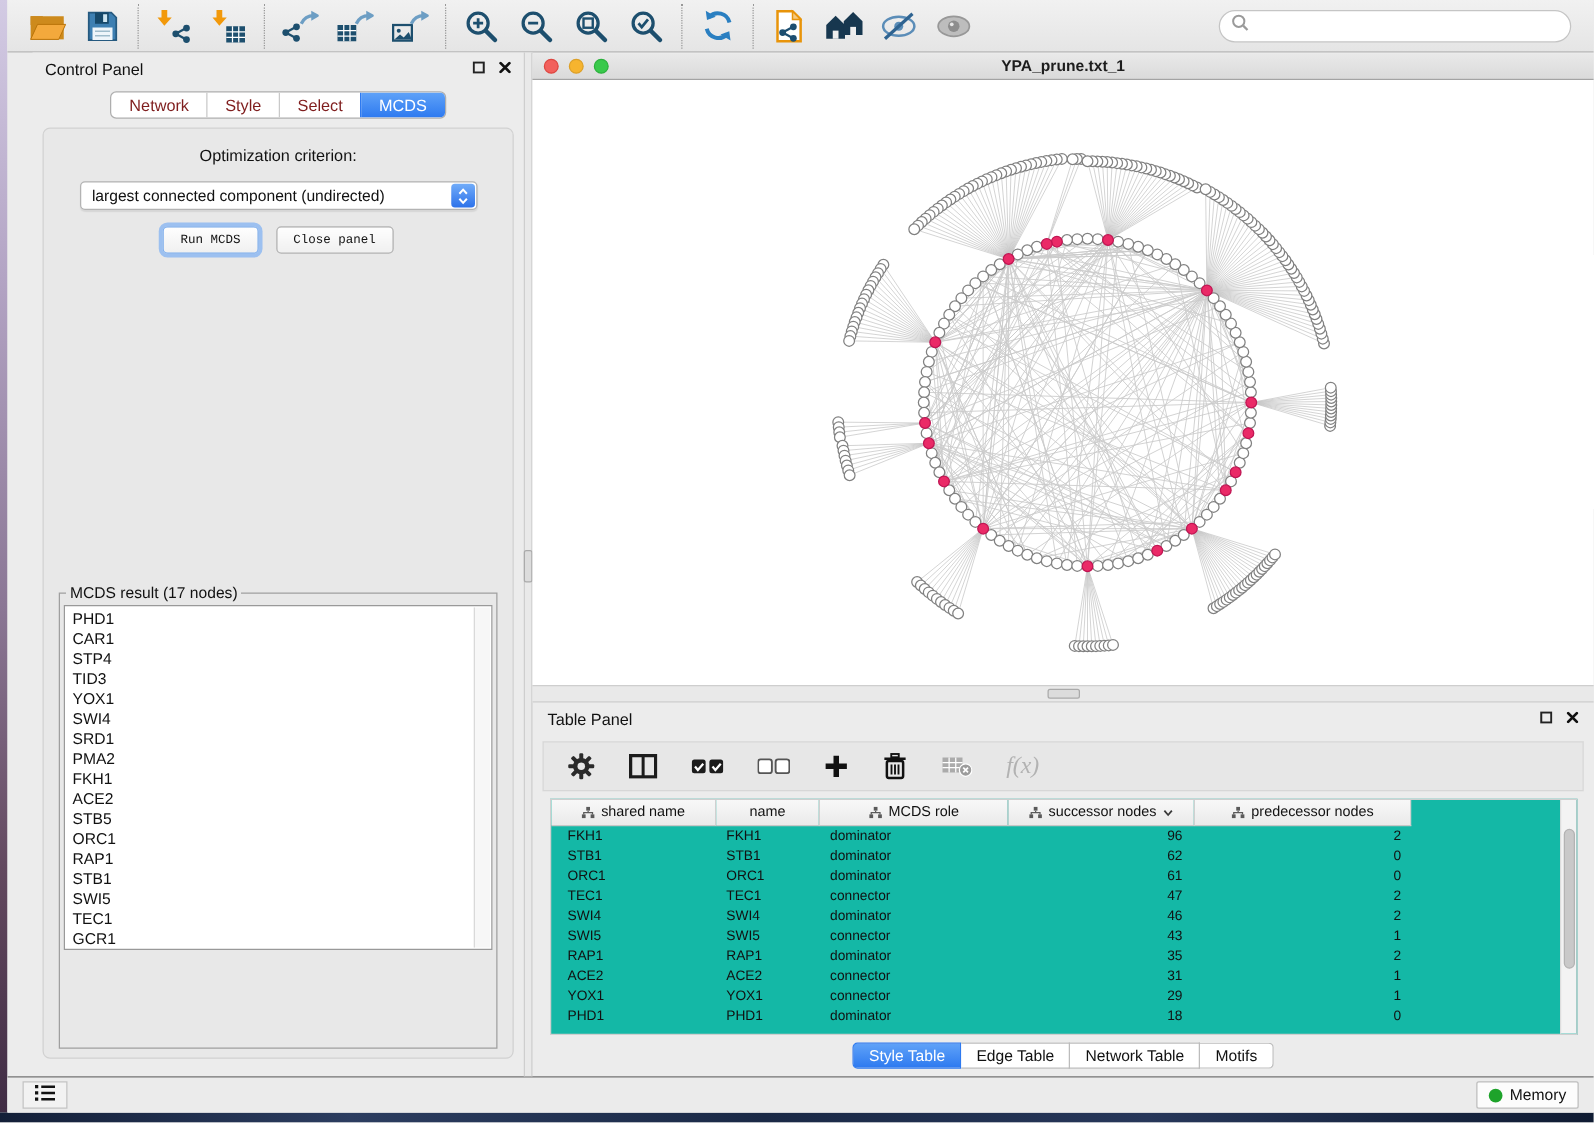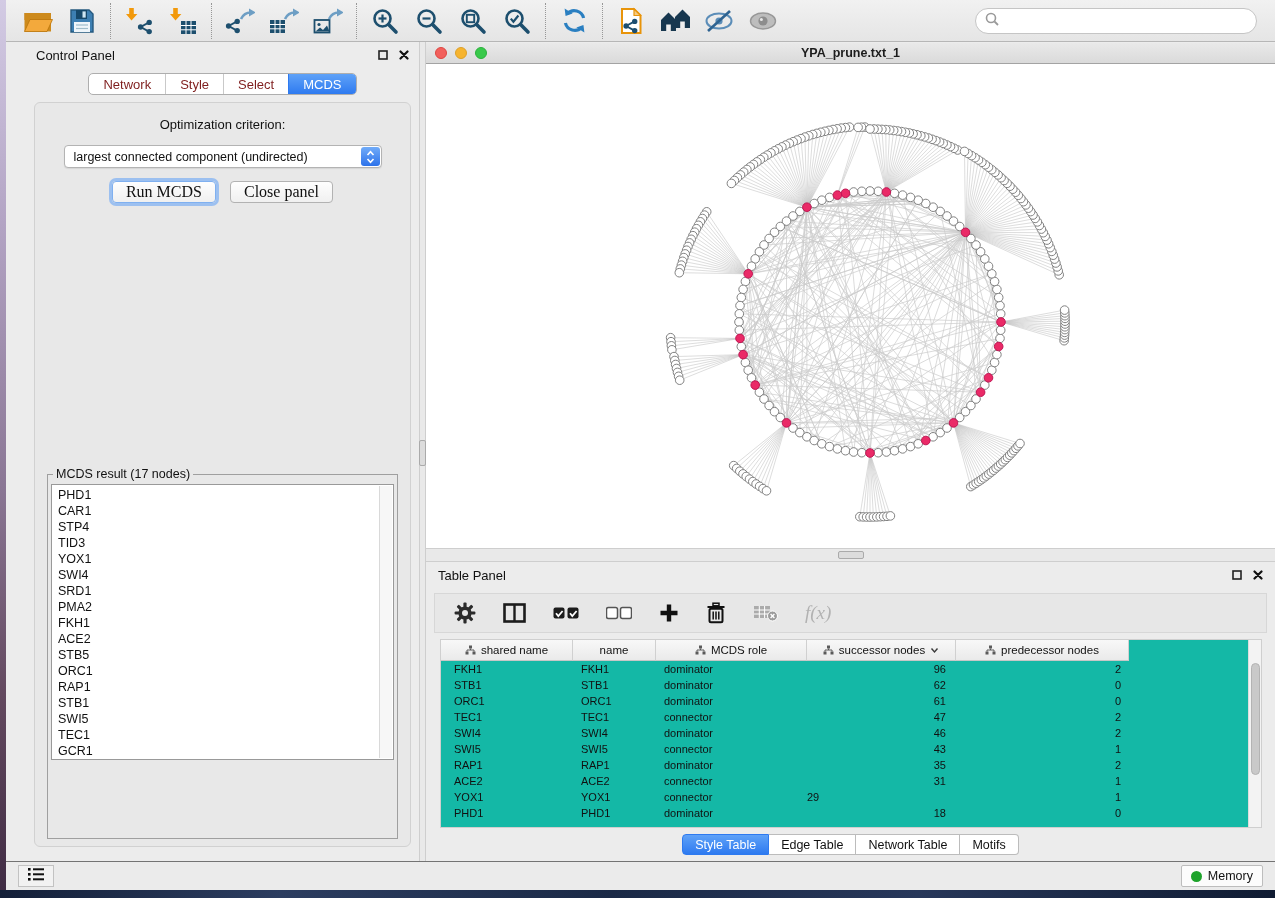--- a/index.html
+++ b/index.html
@@ -38,21 +38,21 @@
   .cp-body { margin:7px 8px 14px; flex:1; background:#e8e8e8; border:1px solid #d1d1d1; border-radius:6px;
     display:flex; flex-direction:column; align-items:center; padding:14px 6px 7px; min-height:0; }
   .opt-label { font-size:13px; color:#111; }
   .dropdown { margin-top:13px; width:318px; height:23px; background:#fff; border:1px solid #b3b3b3; border-radius:4px;
     display:flex; align-items:center; padding-left:9px; position:relative; box-shadow:0 1px 1px rgba(0,0,0,.08); }
   .dd-value { font-size:12.5px; color:#111; }
   .dd-stepper { position:absolute; right:1px; top:1px; width:19px; height:19px; border-radius:3px;
     background:linear-gradient(#71acf9,#2d72ea); display:flex; align-items:center; justify-content:center; }
   .btn-row { margin-top:13px; display:flex; gap:14px; }
   .btn { height:22px; padding:0 13px; background:linear-gradient(#fefefe,#f0f0f0); border:1px solid #b2b2b2;
-    border-radius:4px; font-size:16px; font-family:Liberation Serif, serif; color:#111; }
+    border-radius:4px; font-size:10px; font-family:Liberation Mono, monospace; color:#111; }
   .btn.focused { box-shadow:0 0 0 3px rgba(105,165,245,.60); border-color:#7fb0f0; }
   fieldset.mcds { margin-top:auto; align-self:stretch; margin-left:6px; margin-right:6px; height:372px;
     border:1px solid #9f9f9f; padding:3px; display:flex; }
   fieldset.mcds legend { font-size:12.5px; color:#111; padding:0 3px; margin-left:2px; }
   .mcds-list { flex:1; background:#fff; border:1px solid #999; position:relative; overflow:hidden; padding-top:2px; }
   .mcds-item { font-size:12.5px; line-height:16px; padding-left:6px; color:#111; }
   .list-scroll { position:absolute; top:1px; right:1px; bottom:1px; width:13px; background:#f7f7f7; border-left:1px solid #d9d9d9; }
 
   
   .v-split { width:7px; flex:none; background:#e9e9e9; border-left:1px solid #cecece; border-right:1px solid #cecece; position:relative; }
@@ -1308,21 +1308,21 @@
                 <div class="td" style="width: 132px; text-align: left; padding-left: 13px;">ACE2</div>
                 <div class="td" style="width: 83px; text-align: left; padding-left: 8px;">ACE2</div>
                 <div class="td" style="width: 151px; text-align: left; padding-left: 8px;">connector</div>
                 <div class="td" style="width: 149px; text-align: right; padding-right: 10px;">31</div>
                 <div class="td" style="width: 173px; text-align: right; padding-right: 8px;">1</div>
               </div>
               <div class="tr">
                 <div class="td" style="width: 132px; text-align: left; padding-left: 13px;">YOX1</div>
                 <div class="td" style="width: 83px; text-align: left; padding-left: 8px;">YOX1</div>
                 <div class="td" style="width: 151px; text-align: left; padding-left: 8px;">connector</div>
-                <div class="td" style="width: 149px; padding-right: 10px;">29</div>
+                <div class="td" style="width: 149px; text-align: right; padding-right: 10px;">29</div>
                 <div class="td" style="width: 173px; text-align: right; padding-right: 8px;">1</div>
               </div>
               <div class="tr">
                 <div class="td" style="width: 132px; text-align: left; padding-left: 13px;">PHD1</div>
                 <div class="td" style="width: 83px; text-align: left; padding-left: 8px;">PHD1</div>
                 <div class="td" style="width: 151px; text-align: left; padding-left: 8px;">dominator</div>
                 <div class="td" style="width: 149px; text-align: right; padding-right: 10px;">18</div>
                 <div class="td" style="width: 173px; text-align: right; padding-right: 8px;">0</div>
               </div>
             </div>

